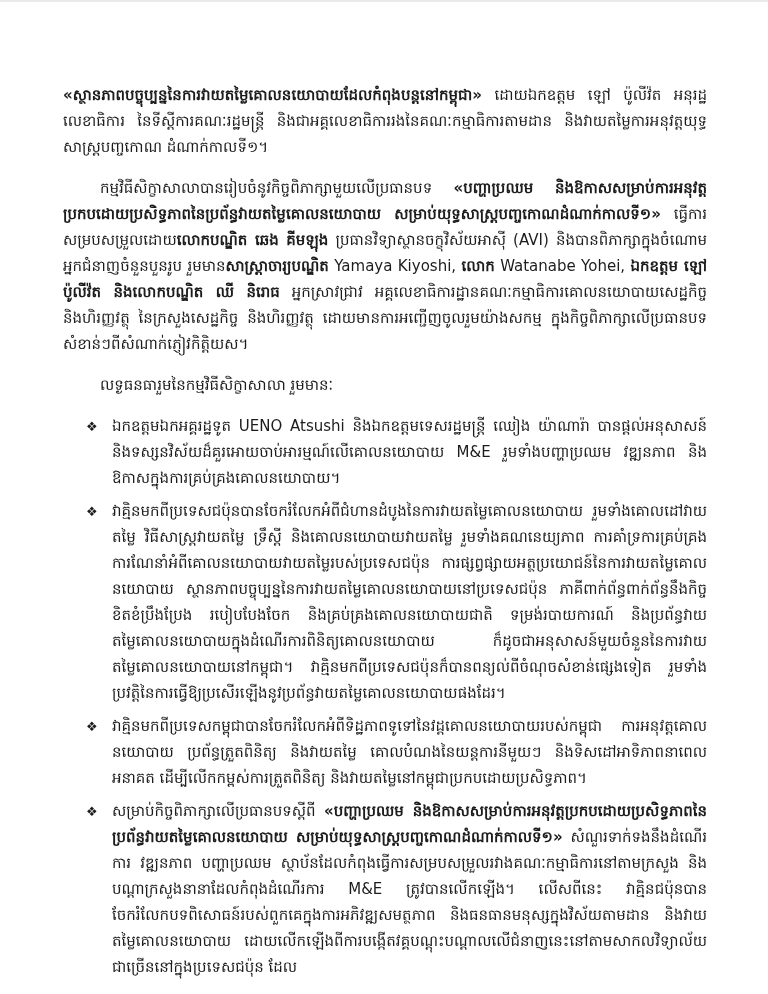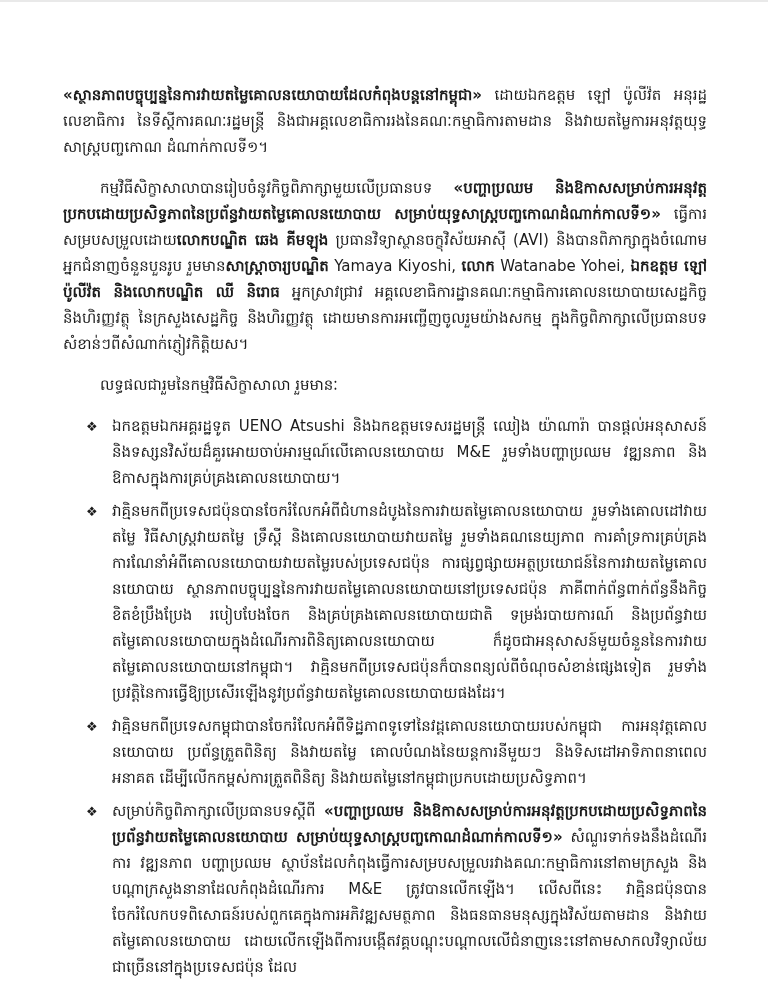--- a/index.html
+++ b/index.html
@@ -54,21 +54,21 @@
   <div class="content">
 
     <p>
       <span class="b">«ស្ថានភាពបច្ចុប្បន្ននៃការវាយតម្លៃគោលនយោបាយដែលកំពុងបន្តនៅកម្ពុជា»</span><span> ដោយឯកឧត្តម ឡៅ ប៉ូលីវ៉ត អនុរដ្ឋលេខាធិការ នៃទីស្តីការគណៈរដ្ឋមន្ត្រី និងជាអគ្គលេខាធិការរងនៃគណៈកម្មាធិការតាមដាន និងវាយតម្លៃការអនុវត្តយុទ្ធសាស្ត្របញ្ចកោណ ដំណាក់កាលទី១។</span>
     </p>
 
     <p class="indent">
       <span>កម្មវិធីសិក្ខាសាលាបានរៀបចំនូវកិច្ចពិភាក្សាមួយលើប្រធានបទ </span><span class="b">«បញ្ហាប្រឈម និងឱកាសសម្រាប់ការអនុវត្តប្រកបដោយប្រសិទ្ធភាពនៃប្រព័ន្ធវាយតម្លៃគោលនយោបាយ សម្រាប់យុទ្ធសាស្ត្របញ្ចកោណដំណាក់កាលទី១»</span><span> ធ្វើការសម្របសម្រួលដោយ</span><span class="b">លោកបណ្ឌិត ឆេង គីមឡុង</span><span> ប្រធានវិទ្យាស្ថានចក្ខុវិស័យអាស៊ី (AVI) និងបានពិភាក្សាក្នុងចំណោមអ្នកជំនាញចំនួនបួនរូប រួមមាន</span><span class="b">សាស្ត្រាចារ្យបណ្ឌិត</span><span> Yamaya Kiyoshi, </span><span class="b">លោក</span><span> Watanabe Yohei, </span><span class="b">ឯកឧត្តម ឡៅ ប៉ូលីវ៉ត និងលោកបណ្ឌិត ឈី និរោធ</span><span> អ្នកស្រាវជ្រាវ អគ្គលេខាធិការដ្ឋានគណៈកម្មាធិការគោលនយោបាយសេដ្ឋកិច្ច និងហិរញ្ញវត្ថុ នៃក្រសួងសេដ្ឋកិច្ច និងហិរញ្ញវត្ថុ ដោយមានការអញ្ជើញចូលរួមយ៉ាងសកម្ម ក្នុងកិច្ចពិភាក្សាលើប្រធានបទសំខាន់ៗពីសំណាក់ភ្ញៀវកិត្តិយស។</span>
     </p>
 
-    <p class="indent">លទ្ធផលជារួមនៃកម្មវិធីសិក្ខាសាលា រួមមានៈ</p>
+    <p class="indent">លទ្ងធនធារួមនៃកម្មវិធីសិក្ខាសាលា រួមមានៈ</p>
 
     <ul class="diamond-list">
       <li>
         <span class="marker">❖</span>
         <span>ឯកឧត្តមឯកអគ្គរដ្ឋទូត UENO Atsushi និងឯកឧត្តមទេសរដ្ឋមន្ត្រី ឈៀង យ៉ាណារ៉ា បានផ្តល់អនុសាសន៍ និងទស្សនវិស័យដ៏គួរអោយចាប់អារម្មណ៍លើគោលនយោបាយ M&amp;E រួមទាំងបញ្ហាប្រឈម វឌ្ឍនភាព និងឱកាសក្នុងការគ្រប់គ្រងគោលនយោបាយ។</span>
       </li>
       <li>
         <span class="marker">❖</span>
         <span>វាគ្មិនមកពីប្រទេសជប៉ុនបានចែករំលែកអំពីជំហានដំបូងនៃការវាយតម្លៃគោលនយោបាយ រួមទាំងគោលដៅវាយតម្លៃ វិធីសាស្ត្រវាយតម្លៃ ទ្រឹស្តី និងគោលនយោបាយវាយតម្លៃ រួមទាំងគណនេយ្យភាព ការគាំទ្រការគ្រប់គ្រង ការណែនាំអំពីគោលនយោបាយវាយតម្លៃរបស់ប្រទេសជប៉ុន ការផ្សព្វផ្សាយអត្ថប្រយោជន៍នៃការវាយតម្លៃគោលនយោបាយ ស្ថានភាពបច្ចុប្បន្ននៃការវាយតម្លៃគោលនយោបាយនៅប្រទេសជប៉ុន ភាគីពាក់ព័ន្ធពាក់ព័ន្ធនឹងកិច្ចខិតខំប្រឹងប្រែង របៀបបែងចែក និងគ្រប់គ្រងគោលនយោបាយជាតិ ទម្រង់របាយការណ៍ និងប្រព័ន្ធវាយតម្លៃគោលនយោបាយក្នុងដំណើរការពិនិត្យគោលនយោបាយ ក៏ដូចជាអនុសាសន៍មួយចំនួននៃការវាយតម្លៃគោលនយោបាយនៅកម្ពុជា។ វាគ្មិនមកពីប្រទេសជប៉ុនក៏បានពន្យល់ពីចំណុចសំខាន់ផ្សេងទៀត រួមទាំងប្រវត្តិនៃការធ្វើឱ្យប្រសើរឡើងនូវប្រព័ន្ធវាយតម្លៃគោលនយោបាយផងដែរ។</span>
       </li>

